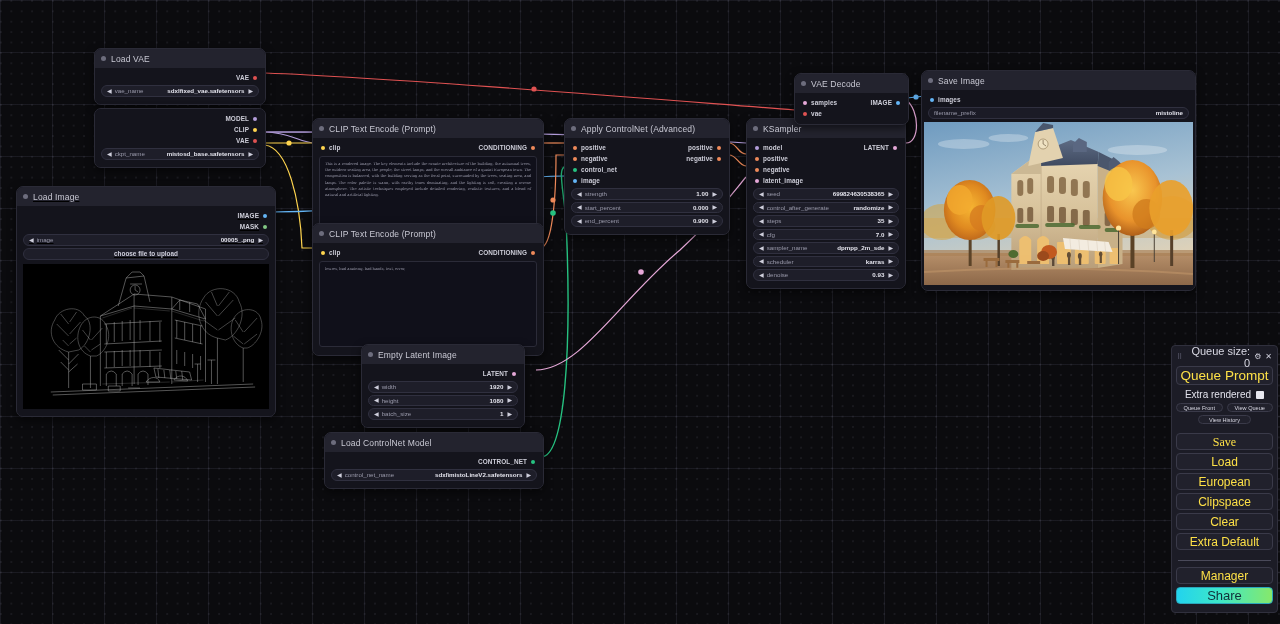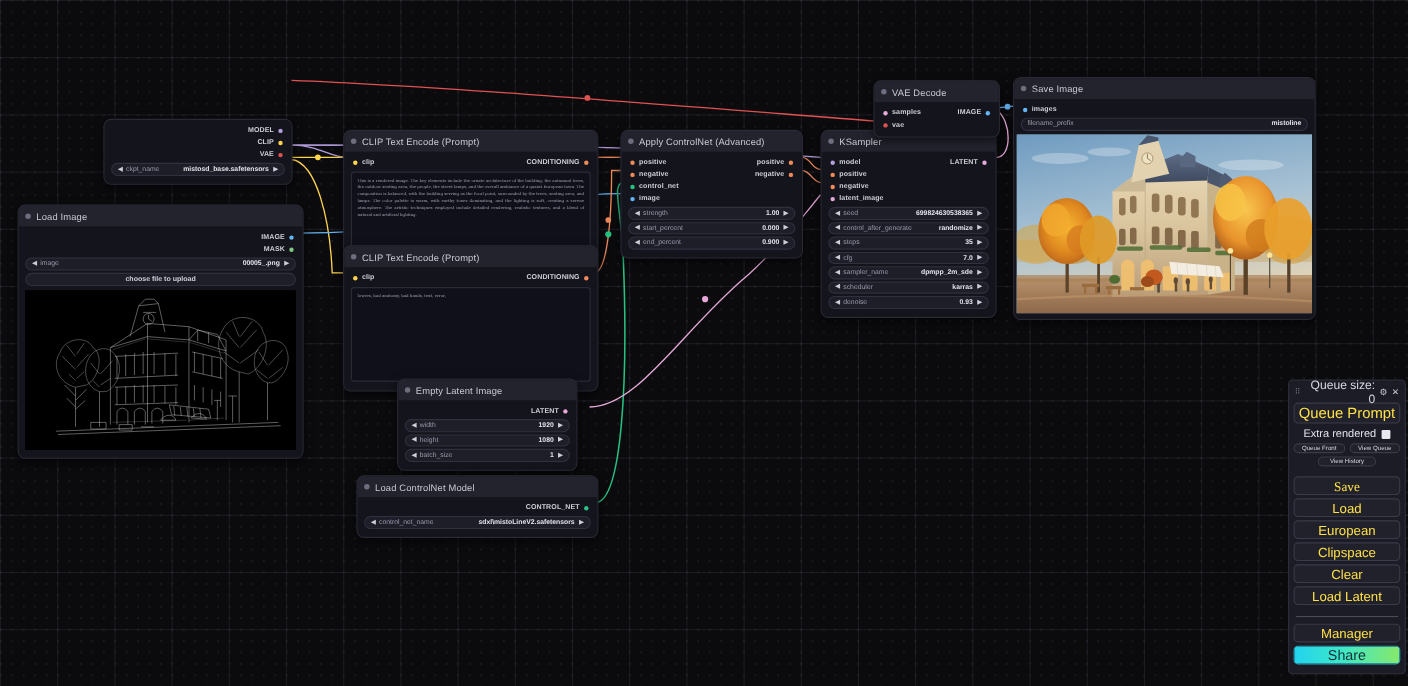--- a/index.html
+++ b/index.html
@@ -188,20 +188,40 @@
 
     <path d="M536,370 C580,370 620,300 680,250 C715,218 735,190 746,177" stroke="#e6a8d8" stroke-width="1.2" fill="none"></path>
     <circle cx="641" cy="272" r="2.8" fill="#e6a8d8"></circle>
 
     <path d="M906,143 C920,143 920,110 906,100 C880,92 820,96 795,98" stroke="#e6a8d8" stroke-width="1.2" fill="none"></path>
 
     <path d="M907,98 L925,96" stroke="#64b5f6" stroke-width="1.2" fill="none"></path>
     <circle cx="916" cy="97" r="2.6" fill="#64b5f6"></circle>
   </svg>
 
+  <div class="node" style="left:94px; top:48px; width:172px;">
+    <div class="node-title">
+      <span class="title-dot"></span>
+      <span>Load VAE</span>
+    </div>
+    <div class="node-body">
+      <div class="slot-row">
+        <span class="slot-out">
+          <span>VAE</span>
+          <span class="dot" style="background:#e05252"></span>
+        </span>
+      </div>
+      <div class="widget">
+        <span class="arrow-l">◀</span>
+        <span class="wname">vae_name</span>
+        <span class="wval">sdxlfixed_vae.safetensors</span>
+        <span class="arrow-r">▶</span>
+      </div>
+    </div>
+  </div>
 
   <div class="node" style="left:94px; top:108px; width:172px;">
     <div class="node-body">
       <div class="slot-row">
         <span class="slot-out">
             <span>MODEL</span>
         <span class="dot" style="background:#b39ddb"></span>
           </span>
       </div>
       <div class="slot-row">
@@ -218,21 +238,21 @@
       </div>
       <div class="widget">
         <span class="arrow-l">◀</span>
         <span class="wname">ckpt_name</span>
         <span class="wval">mistosd_base.safetensors</span>
         <span class="arrow-r">▶</span>
       </div>
     </div>
   </div>
 
-  <div class="node" style="left:16px; top:186px; width:260px;">
+  <div class="node" style="left:16px; top:186px; width:260px;text-decoration:underline;">
     <div class="node-title">
       <span class="title-dot"></span>
       <span>Load Image</span>
     </div>
     <div class="node-body">
       <div class="slot-row">
         <span class="slot-out">
             <span>IMAGE</span>
         <span class="dot" style="background:#64b5f6"></span>
           </span>
@@ -794,19 +814,19 @@
     <div class="small-row">
       <div class="sbtn">Queue Front</div>
       <div class="sbtn">View Queue</div>
     </div>
     <div class="sbtn center">View History</div>
     <div class="mbtn" style="margin-top:9px;font-family:Liberation Serif, serif;">Save</div>
     <div class="mbtn">Load</div>
     <div class="mbtn">European</div>
     <div class="mbtn">Clipspace</div>
     <div class="mbtn">Clear</div>
-    <div class="mbtn">Load Latent</div>
+    <div class="mbtn">Extra Default</div>
     <div class="divider"></div>
     <div class="mbtn">Manager</div>
     <div class="share">Share</div>
   </div>
 
 </div>
 
 </body></html>

